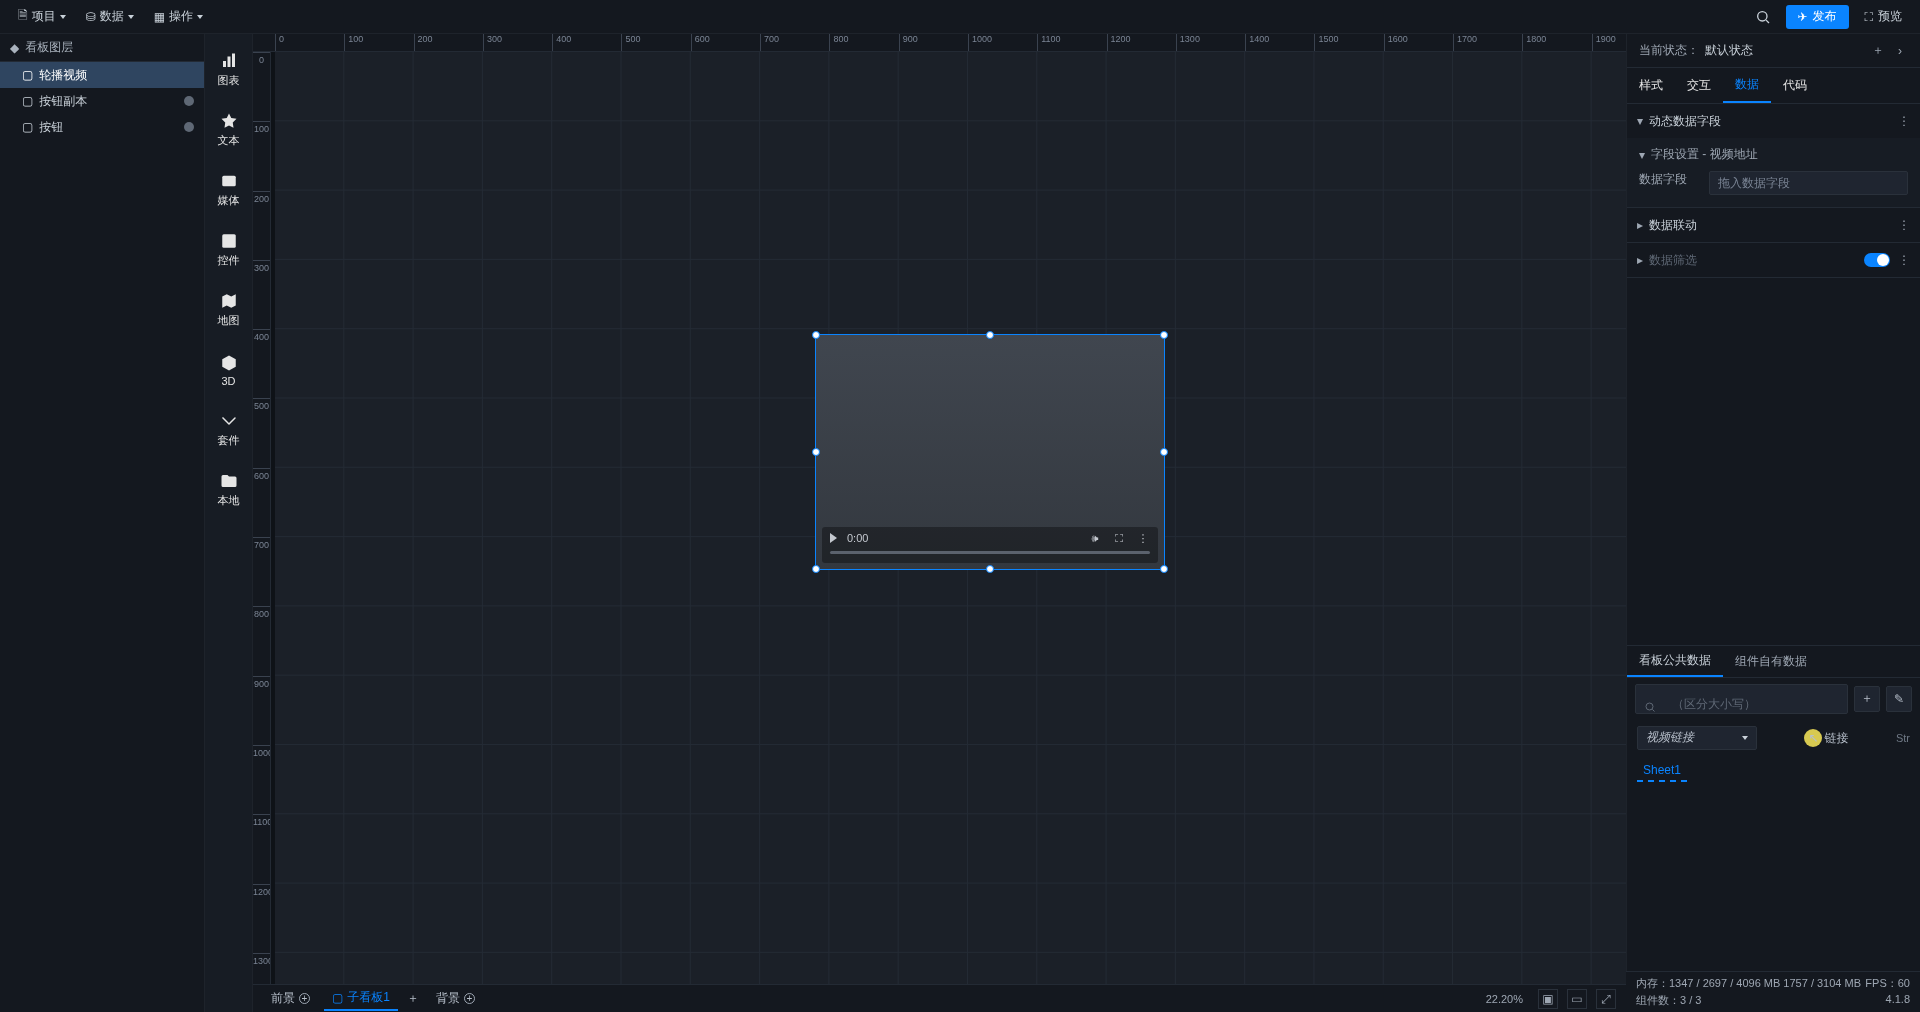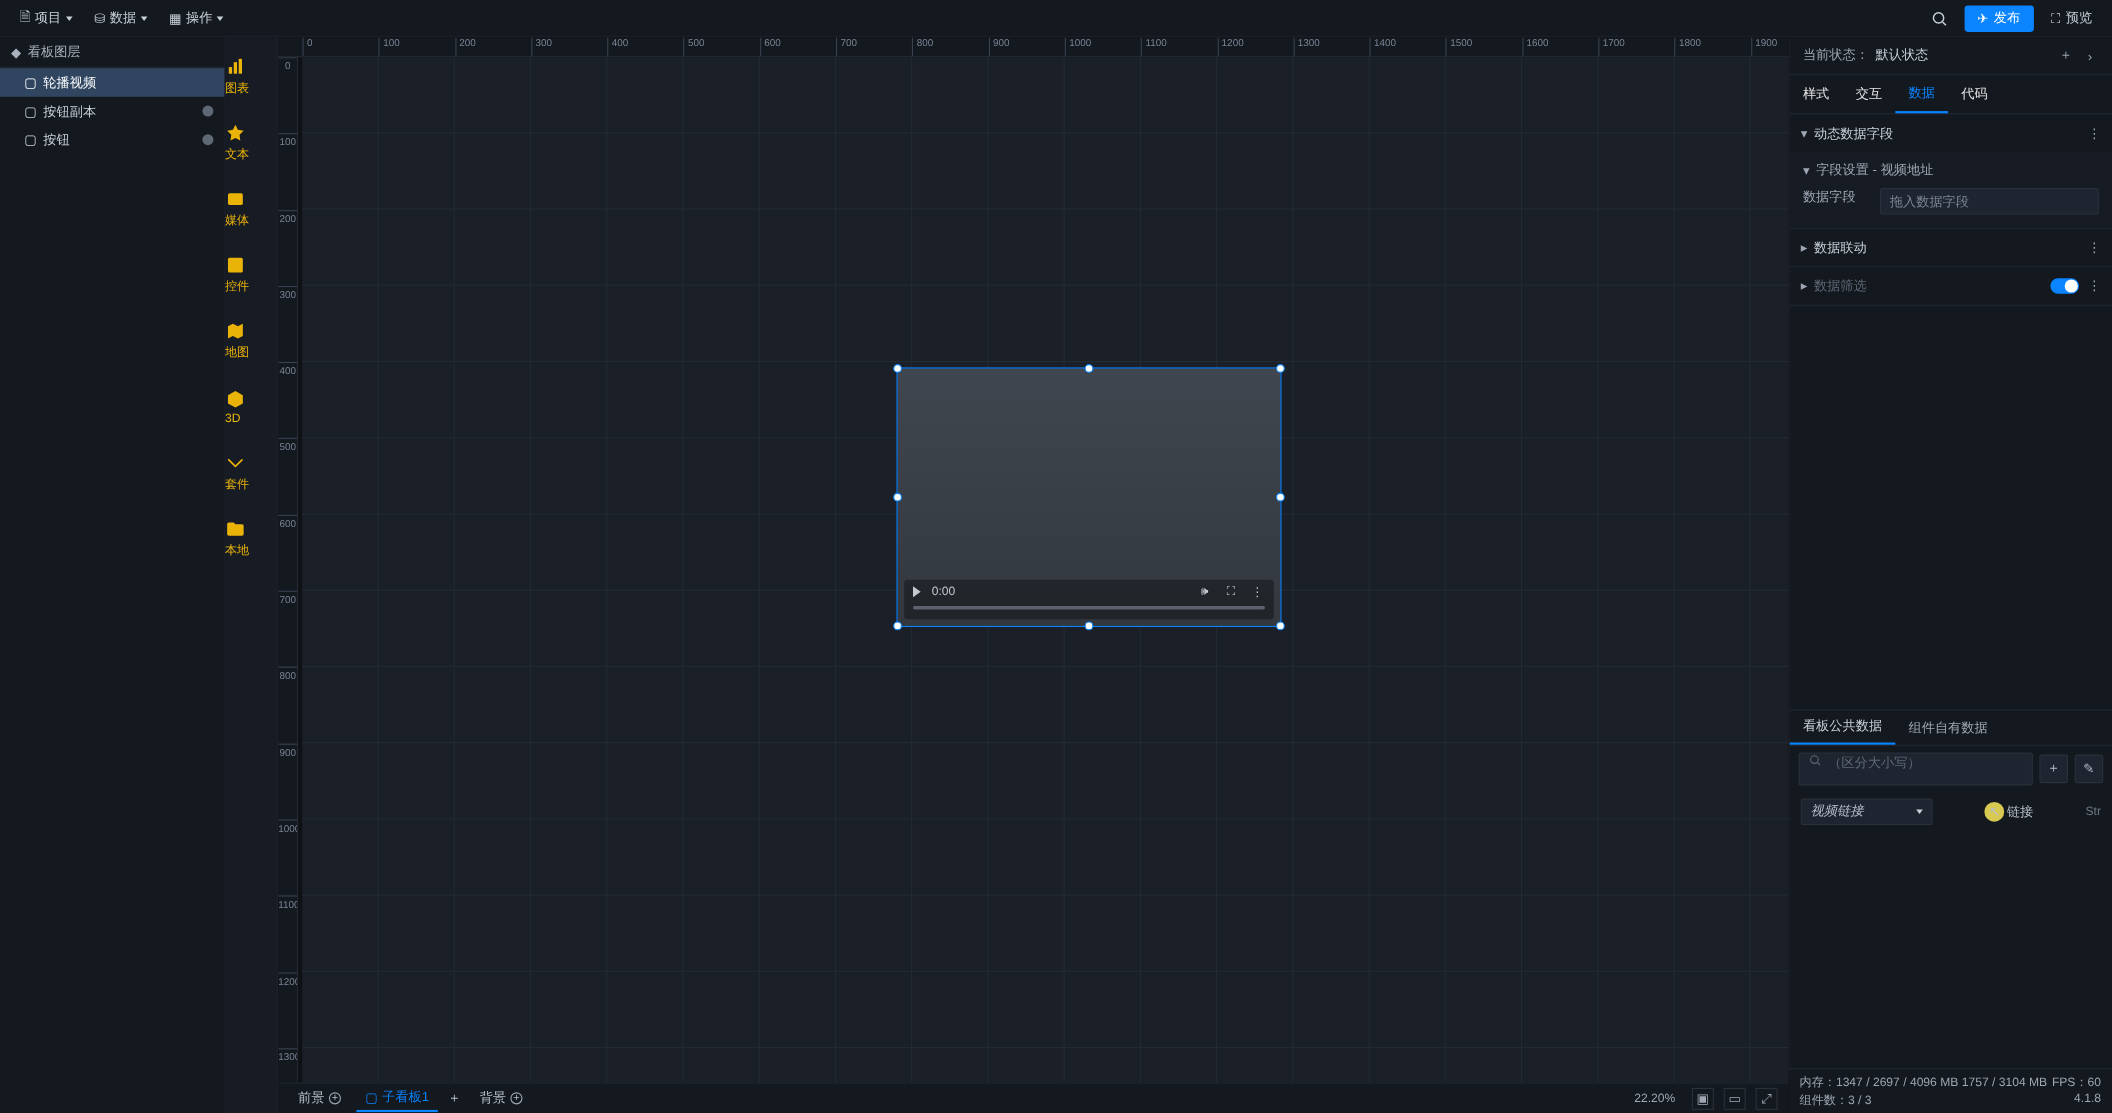--- a/index.html
+++ b/index.html
@@ -20,21 +20,21 @@
 
 
 .layer-panel { width: 205px; background: #14181f; border-right: 1px solid #1e232b; display: flex; flex-direction: column; }
 .layer-header { height: 28px; display: flex; align-items: center; gap: 6px; padding: 0 10px; border-bottom: 1px solid #232a34; color: #a9b2bd; }
 .layer-item { height: 26px; display: flex; align-items: center; gap: 6px; padding: 0 10px 0 22px; color: #c9d1d9; position: relative; cursor: pointer; }
 .layer-item.selected { background: #2f4560; color: #fff; }
 .layer-item .vis-dot { position: absolute; right: 10px; width: 10px; height: 10px; border-radius: 50%; background: #5f6875; }
 
 
 .palette { width: 48px; background: #171c24; border-right: 1px solid #1e232b; display: flex; flex-direction: column; align-items: center; padding-top: 8px; gap: 4px; }
-.palette .p-item { width: 48px; height: 56px; display: flex; flex-direction: column; justify-content: center; gap: 3px; color: #eab308; cursor: pointer; }
+.palette .p-item { width: 48px; height: 56px; display: flex; flex-direction: column; align-items: center; justify-content: center; gap: 3px; color: #e5e5e5; cursor: pointer; }
 .palette .p-item svg { width: 18px; height: 18px; }
 .palette .p-item span { font-size: 11px; }
 
 
 .canvas-area { flex: 1; display: flex; flex-direction: column; background: #0e1217; position: relative; }
 .ruler-h { height: 18px; background: #14181f; border-bottom: 1px solid #232a34; position: relative; overflow: hidden; }
 .ruler-h .tick-container { position: absolute; left: 22px; top: 0; height: 100%; display: flex; }
 .tick { width: 69.3px; height: 100%; border-left: 1px solid #3a424f; font-size: 9px; color: #7a8494; padding-left: 3px; display: flex; align-items: flex-start; }
 .ruler-v { width: 18px; background: #14181f; border-right: 1px solid #232a34; position: relative; overflow: hidden; }
 .ruler-v .tick-v { height: 69.3px; width: 100%; border-top: 1px solid #3a424f; font-size: 9px; color: #7a8494; padding-top: 2px; writing-mode: horizontal-tb; text-align: center; }
@@ -83,21 +83,21 @@
 .toggle { width: 26px; height: 14px; background: #0a84ff; border-radius: 7px; position: relative; }
 .toggle::after { content: ""; position: absolute; right: 1px; top: 1px; width: 12px; height: 12px; background: #fff; border-radius: 50%; }
 .section.muted .sec-header { color: #5f6875; }
 
 
 .right-lower { border-top: 1px solid #232a34; display: flex; flex-direction: column; flex: 1; }
 .data-tabs { height: 32px; display: flex; border-bottom: 1px solid #232a34; }
 .data-tabs .dt { padding: 0 12px; display: flex; align-items: center; color: #9ea7b3; cursor: pointer; }
 .data-tabs .dt.active { color: #c9d1d9; border-bottom: 2px solid #0a84ff; }
 .search-row { display: flex; gap: 6px; padding: 6px 8px; align-items: center; }
-.search-row .sbox { flex: 1; height: 30px; background: #1f2530; border: 1px solid #2a313b; border-radius: 2px; display: flex; align-items: flex-start; gap: 6px; padding: 0 8px; color: #5f6875; }
+.search-row .sbox { flex: 1; height: 30px; background: #1f2530; border: 1px solid #2a313b; border-radius: 2px; display: flex; align-items: flex-end; gap: 16px; padding: 0 8px; color: #5f6875; }
 .search-row .sbtn { width: 26px; height: 26px; background: #1f2530; border: 1px solid #2a313b; border-radius: 2px; display: flex; align-items: center; justify-content: center; color: #b7bfca; cursor: pointer; }
 .data-row { display: flex; align-items: center; padding: 6px 10px; gap: 10px; }
 .data-row .sel { width: 120px; height: 24px; background: #1f2530; border: 1px solid #2a313b; display: flex; align-items: center; justify-content: space-between; padding: 0 8px; border-radius: 2px; color: #b7bfca; cursor: pointer; font-style: italic; }
 .data-row .col-th { flex: 1; color: #b7bfca; text-align: center; position: relative; }
 .hl-cursor { display: inline-flex; align-items: center; justify-content: center; width: 18px; height: 18px; background: #d7c951; border-radius: 50%; margin-right: 2px; }
 .sheet-row { padding: 4px 10px; }
 .sheet-row .sheet { color: #0a84ff; padding: 3px 6px; border-bottom: 2px dashed #0a84ff; display: inline-block; }
 
 
 .footer { position: absolute; right: 0; bottom: 0; width: 294px; background: #14181f; border-top: 1px solid #232a34; padding: 4px 10px; font-size: 11px; color: #9ea7b3; display: flex; flex-direction: column; gap: 2px; }
@@ -398,20 +398,23 @@
       <div class="data-row">
         <div class="sel">
           <span>视频链接</span>
           <span class="chev-down"></span>
         </div>
         <div class="col-th">
           <span class="hl-cursor">↖</span><span>链接</span>
         </div>
         <span style="color:#6f7885; font-size:11px;">Str</span>
       </div>
+      <div class="sheet-row">
+        <span class="sheet">Sheet1</span>
+      </div>
       <div style="flex:1"></div>
       <div class="footer">
         <div class="fr">
           <span><span>内存：</span><span>1347 / 2697 / 4096 MB 1757 / 3104 MB</span></span>
           <span><span>FPS：</span><span>60</span></span>
         </div>
         <div class="fr">
           <span><span>组件数：</span><span>3 / 3</span></span>
           <span>4.1.8</span>
         </div>

